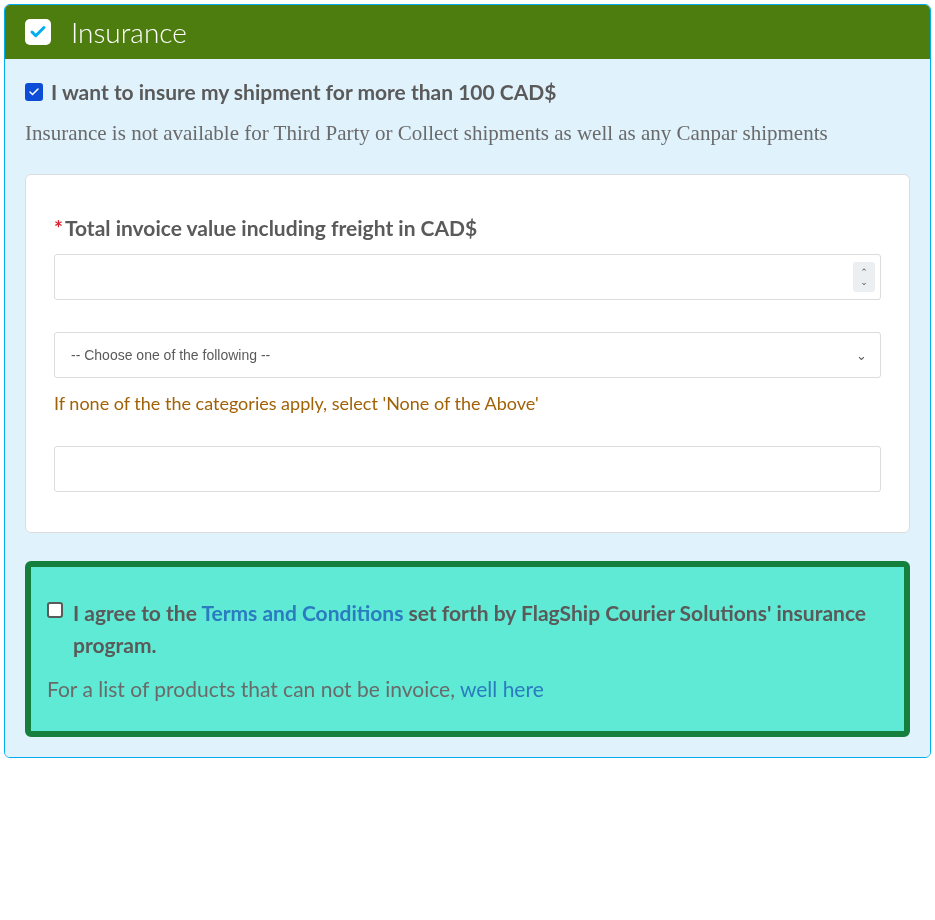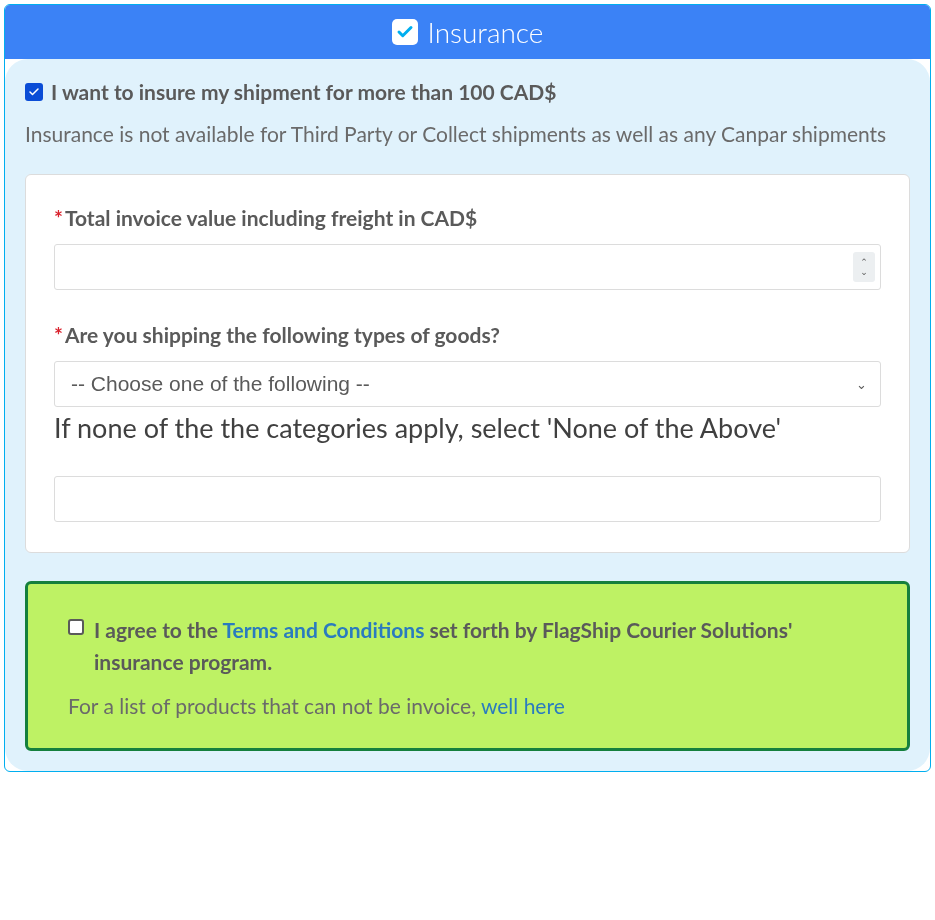--- a/index.html
+++ b/index.html
@@ -12,48 +12,46 @@
   background: #fff;
   padding: 4px;
 }
 .panel {
   border: 1px solid #00aeef;
   border-radius: 6px;
   overflow: hidden;
   width: 927px;
 }
 .panel-header {
-  background: #3b82f6;
+  background: #4d7c0f;
   color: #fff;
   padding: 10px 20px;
   display: flex;
   align-items: center;
-  gap: 10px;
+  gap: 20px;
   font-size: 28px;
   font-weight: 300;
-  justify-content: center;
 }
 .header-icon {
   width: 26px;
   height: 26px;
   background: #fff;
   border-radius: 5px;
   display: inline-flex;
   align-items: center;
   justify-content: center;
   color: #00aeef;
 }
 .header-icon svg {
   width: 18px;
   height: 18px;
 }
 .panel-body {
   background: #e0f2fc;
   padding: 20px;
-  border-radius: 23px;
 }
 .checkbox-row {
   display: flex;
   align-items: center;
   gap: 8px;
   margin-bottom: 14px;
 }
 .custom-checkbox {
   width: 18px;
   height: 18px;
@@ -83,26 +81,27 @@
 .checkbox-label {
   font-size: 21px;
   font-weight: 700;
   color: #5a5a5a;
 }
 .description {
   font-size: 21px;
   color: #6a6a6a;
   line-height: 1.5;
   margin-bottom: 24px;
+  font-family: Liberation Serif, serif;
 }
 .card {
   background: #fff;
   border: 1px solid #dcdcdc;
   border-radius: 6px;
-  padding: 30px 28px;
+  padding: 40px 28px;
   margin-bottom: 28px;
 }
 .form-group {
   margin-bottom: 32px;
 }
 .form-group:last-child {
   margin-bottom: 0;
 }
 .form-label {
   display: block;
@@ -150,46 +149,46 @@
 }
 .select-wrap {
   position: relative;
 }
 .select {
   width: 100%;
   height: 46px;
   border: 1px solid #dcdcdc;
   border-radius: 3px;
   padding: 8px 16px;
-  font-size: 21px;
+  font-size: 14px;
   color: #5a5a5a;
   background: #fff;
   appearance: none;
   -webkit-appearance: none;
   cursor: pointer;
 }
 .select-caret {
   position: absolute;
   right: 14px;
   top: 50%;
   transform: translateY(-50%);
   pointer-events: none;
   color: #5a5a5a;
   font-size: 13px;
 }
 .helper-text {
-  font-size: 27px;
-  color: #404040;
-  margin-top: 4px;
+  font-size: 18px;
+  color: #a16207;
+  margin-top: 14px;
 }
 .agree-card {
-  background: #bef264;
-  border: 3px solid #15803d;
+  background: #5eead4;
+  border: 6px solid #15803d;
   border-radius: 6px;
-  padding: 30px 40px;
+  padding: 30px 16px;
 }
 .agree-row {
   display: flex;
   align-items: flex-start;
   gap: 10px;
   margin-bottom: 14px;
 }
 .agree-text {
   font-size: 21px;
   font-weight: 700;
@@ -246,23 +245,20 @@
         <div class="number-input-wrap">
           <input type="text" class="text-input" value="" style="">
           <div class="spinner">
             <span class="arr">⌃</span>
             <span class="arr">⌄</span>
           </div>
         </div>
       </div>
 
       <div class="form-group">
-        <label class="form-label">
-          <span class="req">*</span><span>Are you shipping the following types of goods?</span>
-        </label>
         <div class="select-wrap">
           <select class="select">
             <option>-- Choose one of the following --</option>
           </select>
           <span class="select-caret">⌄</span>
         </div>
         <div class="helper-text">If none of the the categories apply, select 'None of the Above'</div>
       </div>
 
       <div class="form-group">

